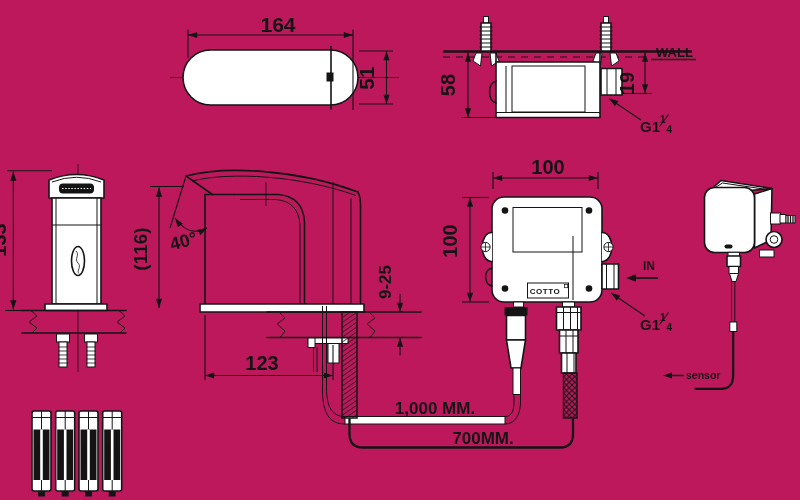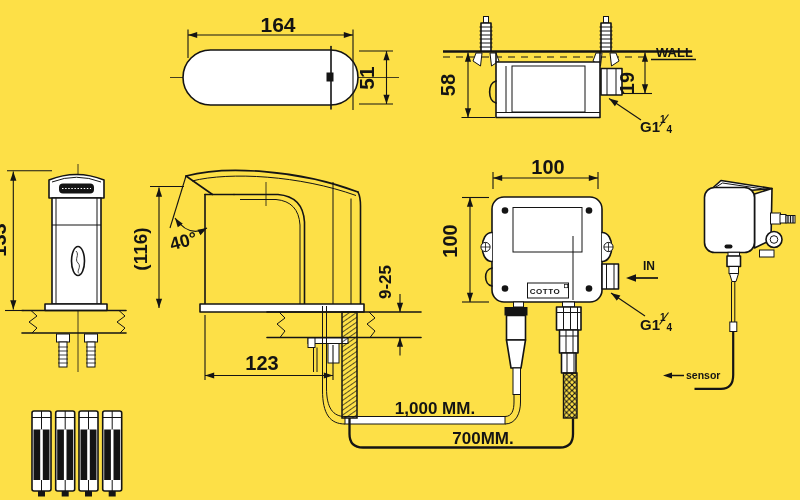--- a/index.html
+++ b/index.html
@@ -1,16 +1,16 @@
 <!DOCTYPE html>
 <html><head>
 <meta charset="utf-8">
 <style>
   html,body{margin:0;padding:0;background:#fff;}
-  .sheet{position:relative;width:800px;height:500px;background:#fde047;overflow:hidden;}
+  .sheet{position:relative;width:800px;height:500px;background:#be185d;overflow:hidden;}
   svg{position:absolute;left:0;top:0;}
   svg text{
     font-family:"Liberation Sans","DejaVu Sans",sans-serif;
     font-weight:bold;
     fill:#141414;
   }
   .ln{stroke:#141414;fill:none;stroke-width:1.6;stroke-linecap:round;stroke-linejoin:round;}
   .thin{stroke:#141414;fill:none;stroke-width:1;}
   .hair{stroke:#141414;fill:none;stroke-width:0.8;}
   .dim{stroke:#141414;fill:none;stroke-width:1.1;}

